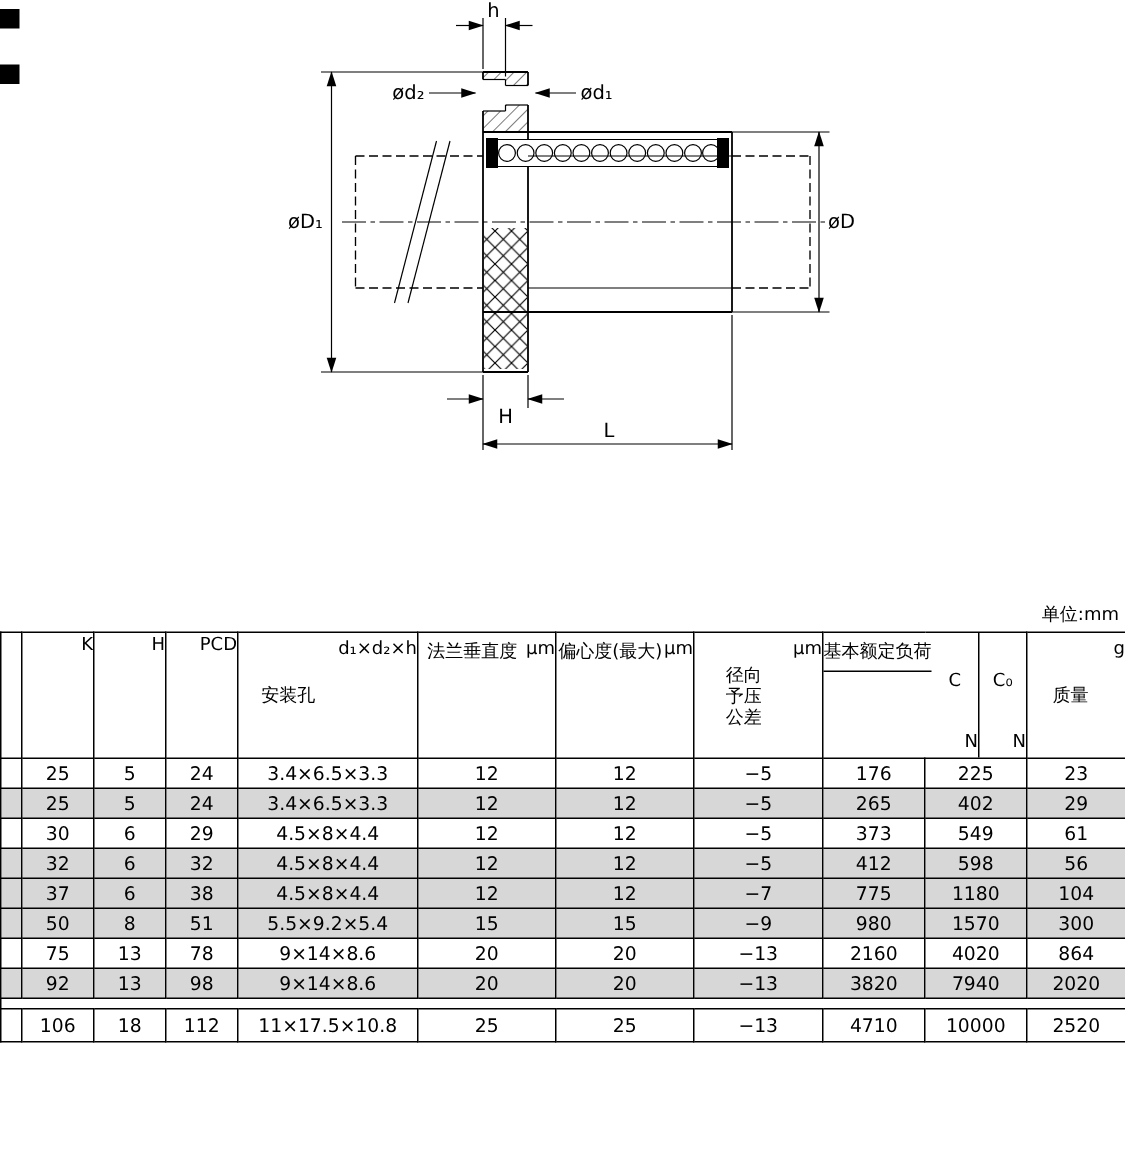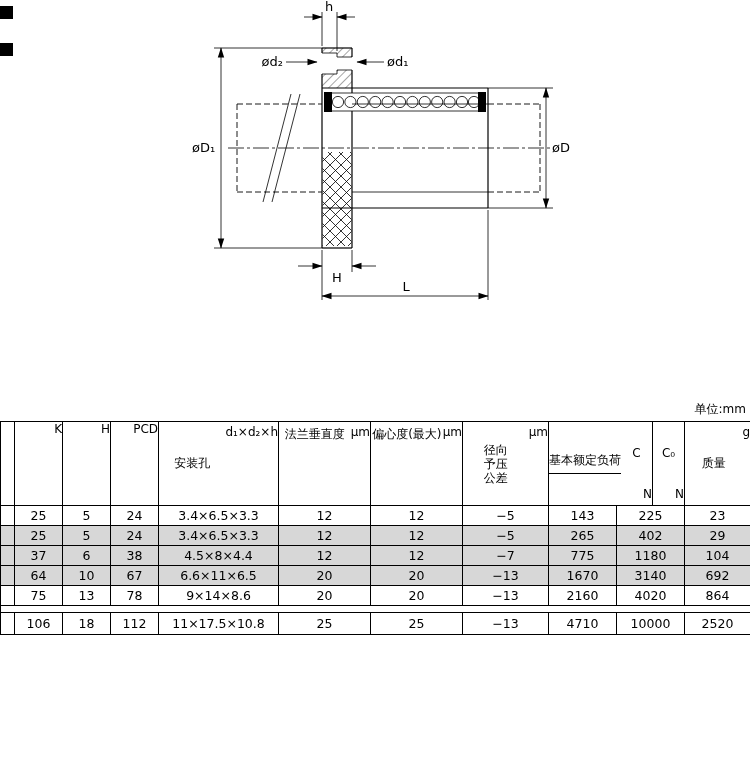--- a/index.html
+++ b/index.html
@@ -26,21 +26,21 @@
   tr.last-row td{height:21px;line-height:21px;}
   tr.spacer td{border:none;height:6px;line-height:6px;background:#fff;}
   thead th{height:83px;}
   .hcell{display:flex;flex-direction:row;height:83px;box-sizing:border-box;}
   .hcell .mid{flex:1;display:flex;align-items:center;justify-content:center;}
   .hcell .mid.al-top{align-items:flex-start;padding-top:4px;}
   .hcell .bot{height:21px;line-height:21px;text-align:right;}
   .hcell.end{justify-content:flex-end;padding-bottom:3px;text-align:center;}
   .mid.col3{flex-direction:column;justify-content:center;align-items:center;}
   .mid.col3 div{line-height:14px;}
-  .grp-title{height:25px;line-height:25px;border-bottom:1px solid #000;margin-top:26px;}
+  .grp-title{height:25px;line-height:25px;border-bottom:1px solid #000;}
   .grp-body{flex:1;display:flex;}
   .grp-col{flex:1;display:flex;flex-direction:column;}
   .grp-col.br{border-right:1px solid #000;}
   
   .ln{stroke:#000;stroke-width:1.2;fill:none;}
   .thin{stroke:#000;stroke-width:0.8;fill:none;}
   .dash{stroke:#000;stroke-width:0.9;fill:none;stroke-dasharray:6 3;}
   .cl{stroke:#000;stroke-width:0.8;fill:none;stroke-dasharray:16 3 3 3;}
   .dim{stroke:#000;stroke-width:0.8;fill:none;}
   .dimtext{font-family:"DejaVu Sans","Liberation Sans",sans-serif;font-size:13px;fill:#000;}
@@ -266,76 +266,115 @@
   <tbody>
       <tr>
         <td></td>
         <td>25</td>
         <td>5</td>
         <td>24</td>
         <td>3.4×6.5×3.3</td>
         <td>12</td>
         <td>12</td>
         <td>−5</td>
-        <td>143</td>
+        <td>176</td>
         <td>225</td>
         <td>23</td>
       </tr>
       <tr class="shade">
         <td></td>
         <td>25</td>
         <td>5</td>
         <td>24</td>
         <td>3.4×6.5×3.3</td>
         <td>12</td>
         <td>12</td>
         <td>−5</td>
         <td>265</td>
         <td>402</td>
         <td>29</td>
       </tr>
+      <tr>
+        <td></td>
+        <td>30</td>
+        <td>6</td>
+        <td>29</td>
+        <td>4.5×8×4.4</td>
+        <td>12</td>
+        <td>12</td>
+        <td>−5</td>
+        <td>373</td>
+        <td>549</td>
+        <td>61</td>
+      </tr>
+      <tr class="shade">
+        <td></td>
+        <td>32</td>
+        <td>6</td>
+        <td>32</td>
+        <td>4.5×8×4.4</td>
+        <td>12</td>
+        <td>12</td>
+        <td>−5</td>
+        <td>412</td>
+        <td>598</td>
+        <td>56</td>
+      </tr>
       <tr class="shade">
         <td></td>
         <td>37</td>
         <td>6</td>
         <td>38</td>
         <td>4.5×8×4.4</td>
         <td>12</td>
         <td>12</td>
         <td>−7</td>
         <td>775</td>
         <td>1180</td>
         <td>104</td>
       </tr>
       <tr class="shade">
         <td></td>
-        <td>64</td>
-        <td>10</td>
-        <td>67</td>
-        <td>6.6×11×6.5</td>
-        <td>20</td>
-        <td>20</td>
-        <td>−13</td>
-        <td>1670</td>
-        <td>3140</td>
-        <td>692</td>
+        <td>50</td>
+        <td>8</td>
+        <td>51</td>
+        <td>5.5×9.2×5.4</td>
+        <td>15</td>
+        <td>15</td>
+        <td>−9</td>
+        <td>980</td>
+        <td>1570</td>
+        <td>300</td>
       </tr>
       <tr>
         <td></td>
         <td>75</td>
         <td>13</td>
         <td>78</td>
         <td>9×14×8.6</td>
         <td>20</td>
         <td>20</td>
         <td>−13</td>
         <td>2160</td>
         <td>4020</td>
         <td>864</td>
       </tr>
+      <tr class="shade">
+        <td></td>
+        <td>92</td>
+        <td>13</td>
+        <td>98</td>
+        <td>9×14×8.6</td>
+        <td>20</td>
+        <td>20</td>
+        <td>−13</td>
+        <td>3820</td>
+        <td>7940</td>
+        <td>2020</td>
+      </tr>
       <tr class="spacer">
         <td colspan="11"></td>
       </tr>
       <tr class="last-row">
         <td></td>
         <td>106</td>
         <td>18</td>
         <td>112</td>
         <td>11×17.5×10.8</td>
         <td>25</td>

